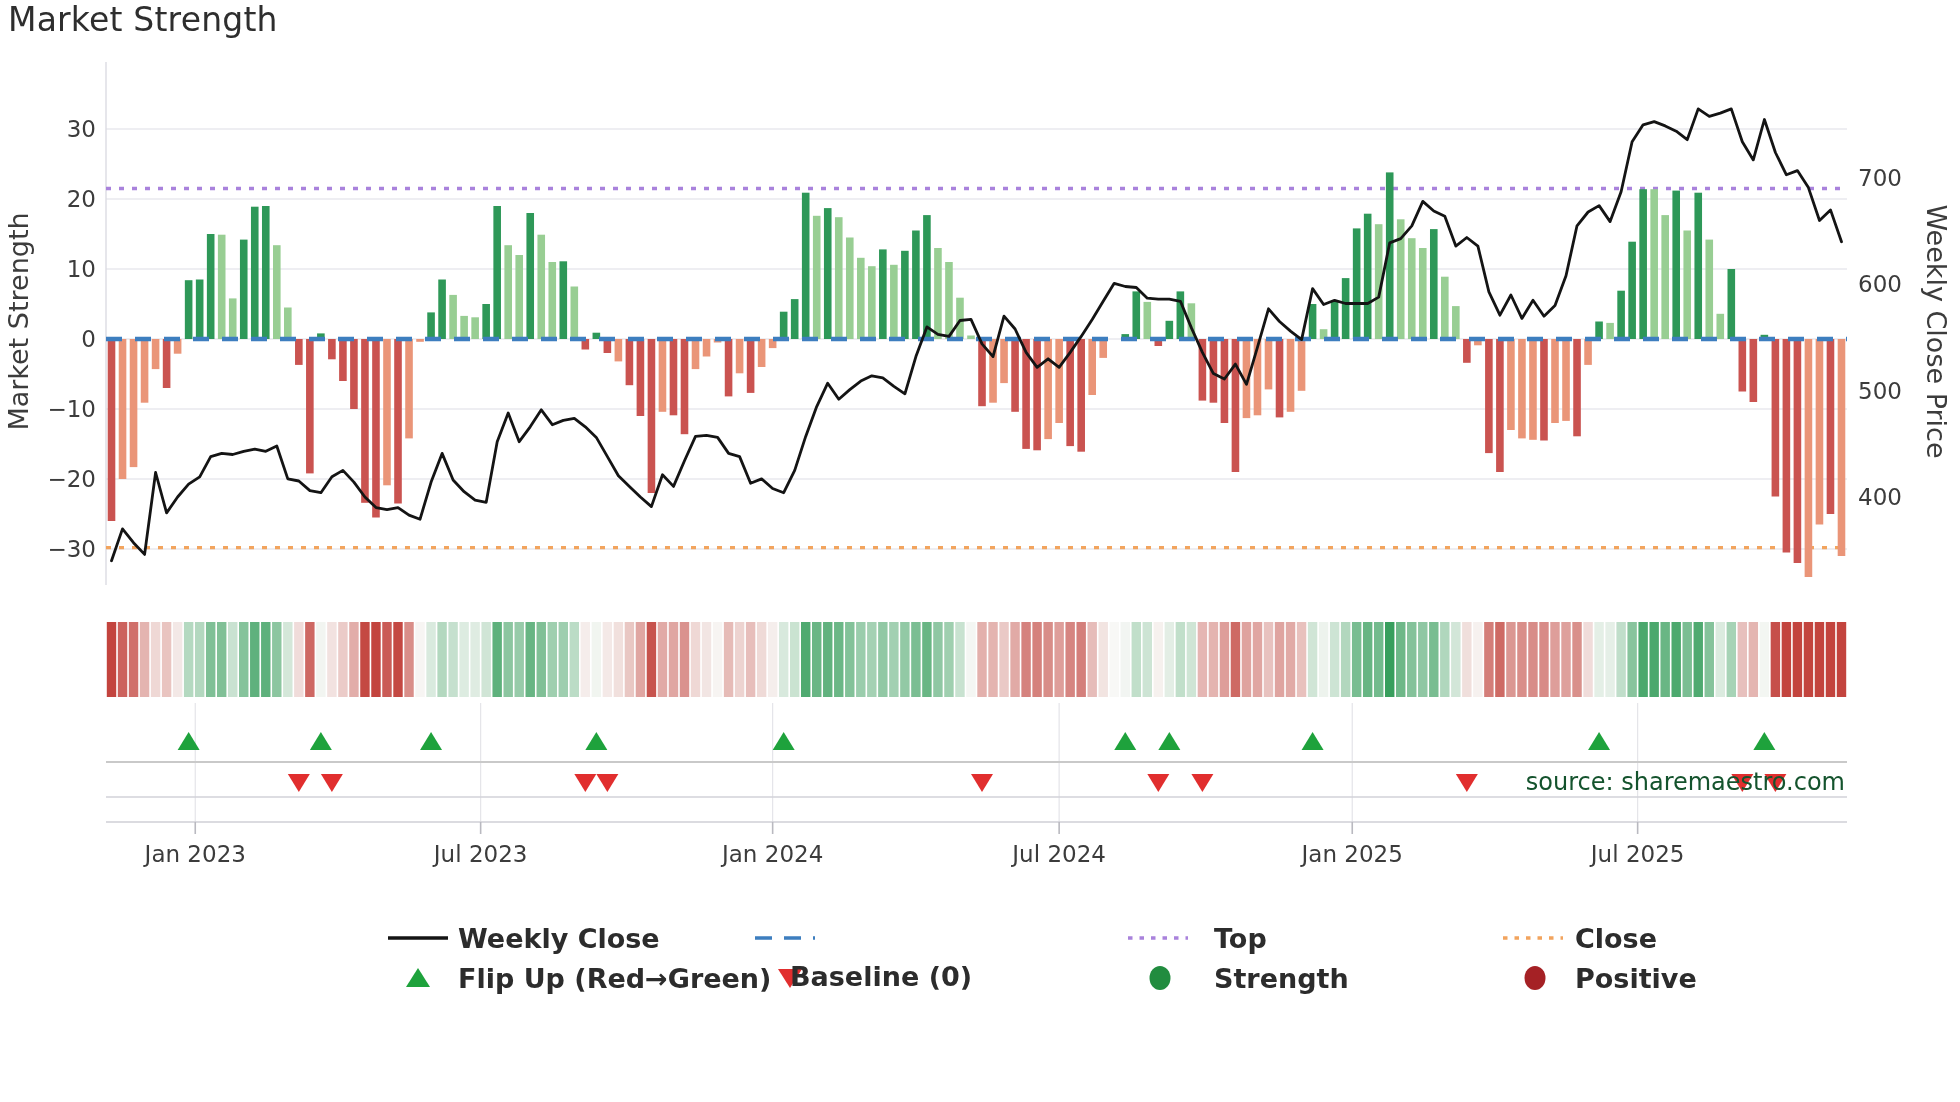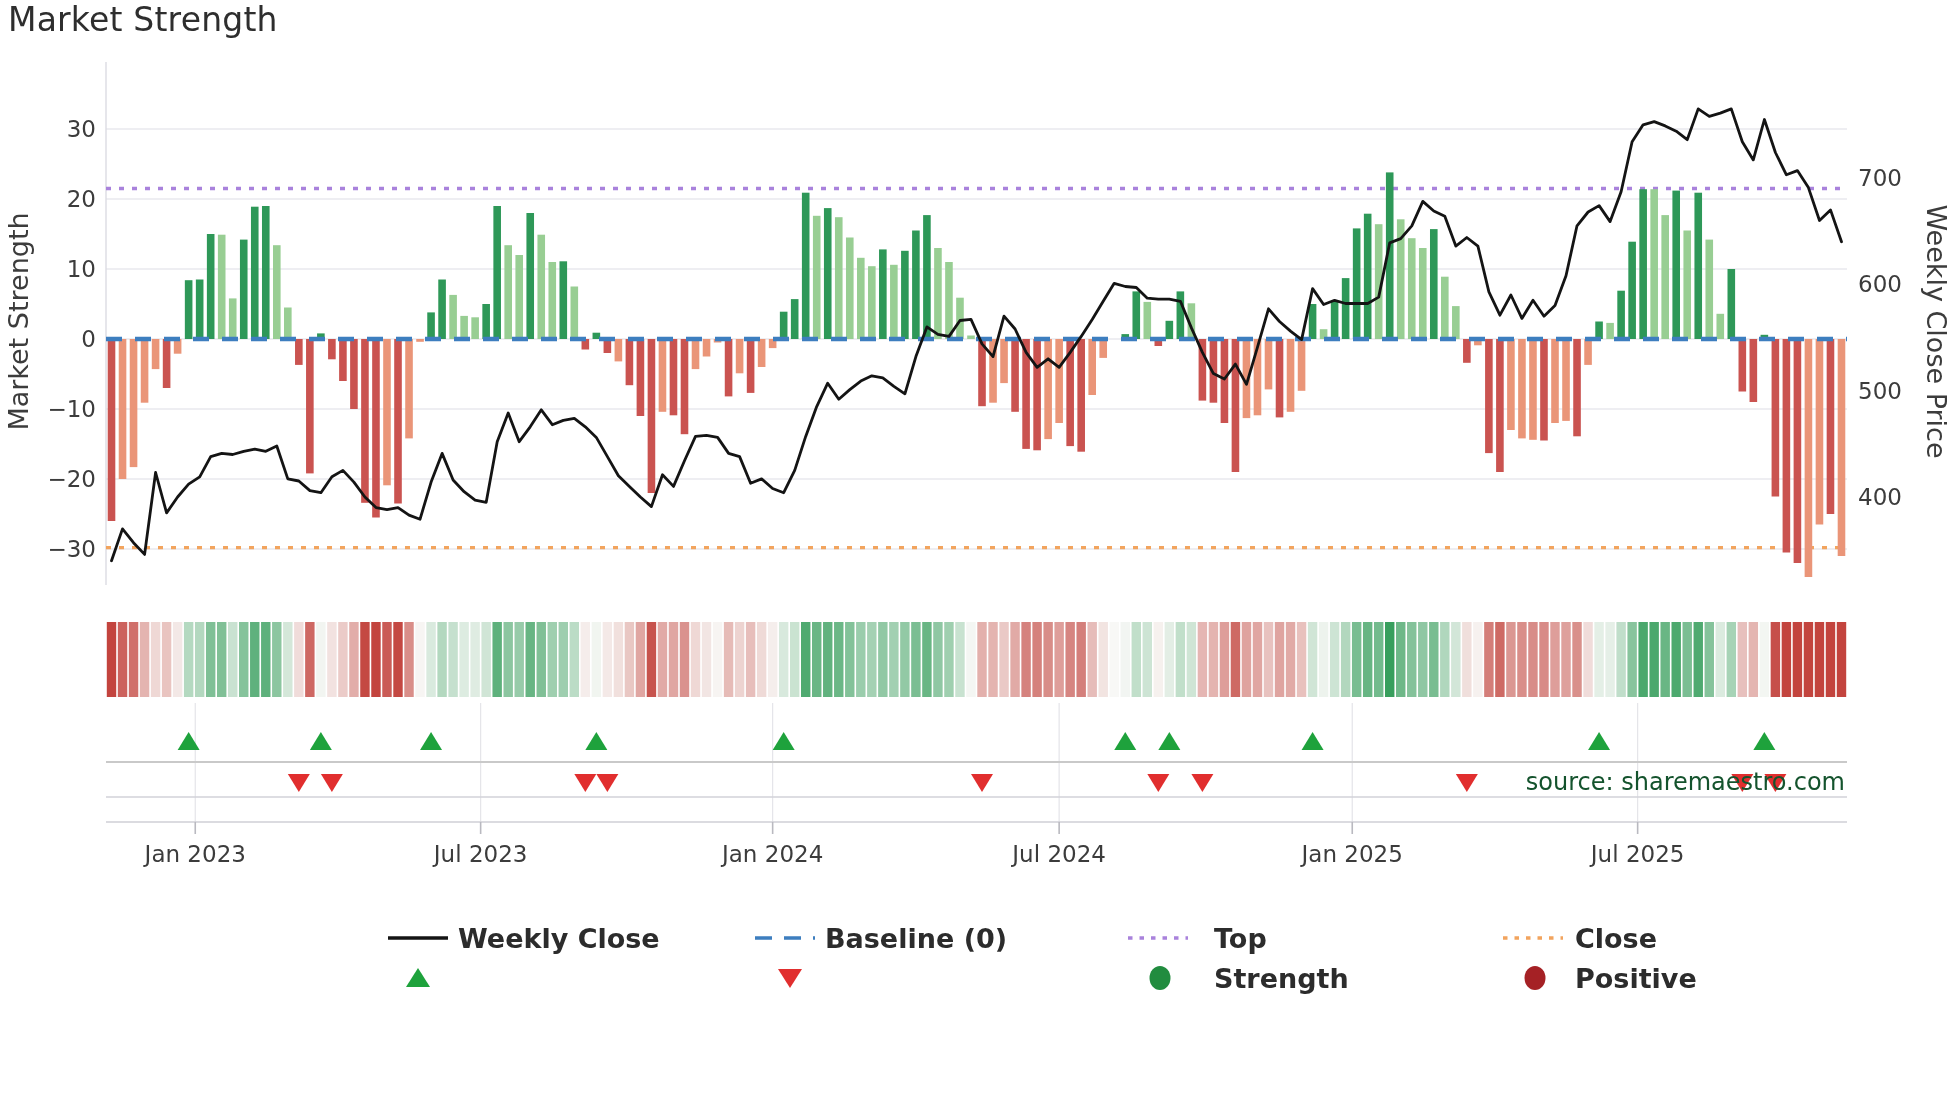--- a/index.html
+++ b/index.html
@@ -7,21 +7,21 @@
   .stage{position:absolute;inset:0;}
   #chart{position:absolute;left:0;top:0;}
   .fig-title{position:absolute;left:8px;top:0px;margin:0;font-size:33px;font-weight:500;color:#2e2e2e;letter-spacing:.2px;}
   .ylab{position:absolute;font-size:27px;color:#3c3c3c;white-space:nowrap;}
   .ylab-left{left:-132px;top:306px;width:300px;text-align:center;transform:rotate(-90deg);}
   .ylab-right{left:1786px;top:316px;width:300px;text-align:center;transform:rotate(90deg);}
   .source{position:absolute;right:115px;top:768px;font-size:24px;color:#14532d;}
   .legend-item{position:absolute;height:34px;display:flex;align-items:center;font-size:27px;color:#2c2c2c;white-space:nowrap;}
   .legend-item .lab{display:inline-block;font-weight:bold;}
   .r1{top:921px;} .r2{top:961px;}
-  .c1{left:458px;} .c2{left:825px;} .c3{left:1214px;} .c4{left:1575px;}
+  .c1{left:458px;} .c2{left:790px;margin-top:38px;} .c3{left:1214px;} .c4{left:1575px;}
 </style>
 </head>
 <body>
 
 <div class="stage">
   <svg id="chart" width="1960" height="1102" viewBox="0 0 1960 1102">
       <line x1="106" x2="1847" y1="129" y2="129" stroke="#e8e8ee" stroke-width="1.3"></line>
       <line x1="106" x2="1847" y1="199" y2="199" stroke="#e8e8ee" stroke-width="1.3"></line>
       <line x1="106" x2="1847" y1="269" y2="269" stroke="#e8e8ee" stroke-width="1.3"></line>
       <line x1="106" x2="1847" y1="339" y2="339" stroke="#e8e8ee" stroke-width="1.3"></line>
@@ -422,19 +422,22 @@
     </div>
   <div class="legend-item r1 c2">
       <span class="lab">Baseline (0)</span>
     </div>
   <div class="legend-item r1 c3">
       <span class="lab">Top</span>
     </div>
   <div class="legend-item r1 c4">
       <span class="lab">Close</span>
     </div>
+  <div class="legend-item r2 c1">
+      <span class="lab">Flip Up (Red→Green)</span>
+    </div>
   <div class="legend-item r2 c3">
       <span class="lab">Strength</span>
     </div>
   <div class="legend-item r2 c4">
       <span class="lab">Positive</span>
     </div>
 </div>
 
 </body></html>

